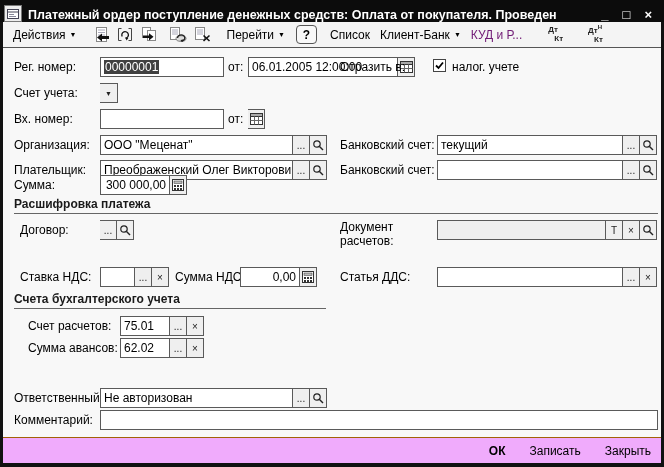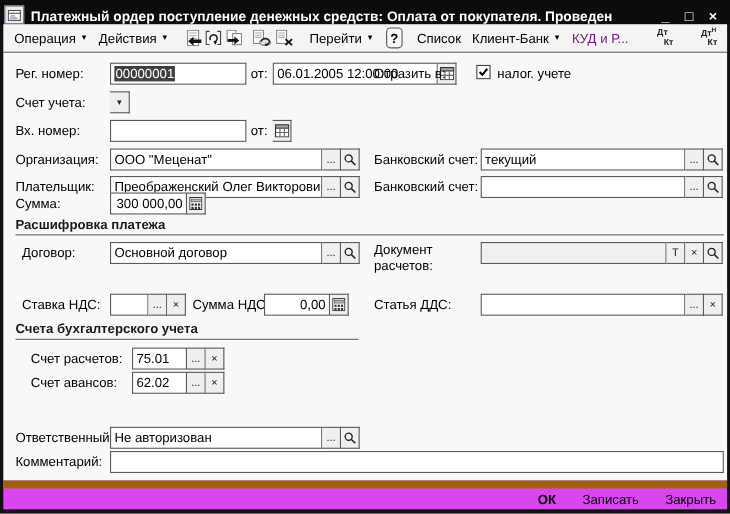--- a/index.html
+++ b/index.html
@@ -27,21 +27,21 @@
   .inp{height:20px;box-sizing:border-box;border:1px solid #5a5a5a;background:#fff;padding:2px 3px 0 3px;font-size:12px;white-space:nowrap;overflow:hidden;}
   .inp.num{text-align:right;}
   .inp.disabled{background:#f0f0f0;}
   .btn{height:20px;box-sizing:border-box;border:1px solid #5a5a5a;border-left:none;background:#efefef;display:flex;align-items:center;justify-content:center;min-width:17px;padding:0 1px;font-size:10px;color:#222;}
   .btn.dd{font-size:7px;min-width:18px;}
   .sel{background:#404040;color:#fff;padding:0 1px;}
   .cb{position:absolute;width:13px;height:13px;box-sizing:border-box;border:1px solid #444;background:#fff;display:flex;align-items:center;justify-content:center;}
   .sect{position:absolute;font-weight:bold;color:#1a1a1a;border-bottom:1px solid #666;padding-bottom:2px;white-space:nowrap;}
   .lbl2{line-height:14px;}
   
-  .footer{position:absolute;left:3px;top:437px;width:658px;height:26px;background:#d946ef;border-top:7px solid #a16207;box-sizing:border-box;display:flex;align-items:center;justify-content:flex-end;gap:24px;padding-right:10px;}
+  .footer{position:absolute;left:3px;top:437px;width:658px;height:26px;background:#f0abfc;border-top:1px solid #a16207;box-sizing:border-box;display:flex;align-items:center;justify-content:flex-end;gap:24px;padding-right:10px;}
   .fbtn{white-space:nowrap;}
   .fbtn.ok{font-weight:bold;}
   
   #lbl-reg{left:11px;top:12px}       #fg-reg{left:97px;top:9px}
   #lbl-regfrom{left:225px;top:12px}  #fg-regdate{left:245px;top:9px}
   #lbl-reflect{left:337px;top:12px}  #cb-reflect{left:430px;top:11px} #lbl-cb{left:449px;top:12px}
   #lbl-account{left:11px;top:38px}   #fg-account{left:97px;top:35px}
   #lbl-innum{left:11px;top:64px}     #fg-innum{left:97px;top:61px}
   #lbl-infrom{left:225px;top:64px}   #fg-indate{left:245px;top:61px}
   #lbl-org{left:11px;top:90px}       #fg-org{left:97px;top:87px}
@@ -80,24 +80,20 @@
     <span class="title-text">Платежный ордер поступление денежных средств: Оплата от покупателя. Проведен</span>
     <span class="win-controls">
       <span class="win-btn">_</span>
       <span class="win-btn">□</span>
       <span class="win-btn">×</span>
     </span>
   </div>
 
   <div class="toolbar">
     <span class="tb-item">
-      <span>Операция</span>
-      <span class="tb-arrow">▼</span>
-    </span>
-    <span class="tb-item">
       <span>Действия</span>
       <span class="tb-arrow">▼</span>
     </span>
     <span class="tb-icon sp8">
       <svg width="18" height="15" viewBox="0 0 18 15">
           <rect x="4.5" y="0.5" width="10" height="14" fill="#fff" stroke="#888"></rect>
           <g stroke="#aab" stroke-width="1">
             <line x1="6" y1="3" x2="13" y2="3"></line>
             <line x1="6" y1="5.5" x2="13" y2="5.5"></line>
             <line x1="6" y1="8" x2="13" y2="8"></line>
@@ -279,21 +275,20 @@
               <rect x="8" y="9" width="2" height="2"></rect>
             </g>
           </svg>
         </span>
     </span>
 
     <span class="sect" id="sect-pay">Расшифровка платежа</span>
 
     <span class="lbl" id="lbl-dog">Договор:</span>
     <span class="fg" id="fg-dog">
-      <span class="inp w193">Основной договор</span>
       <span class="btn">...</span>
       <span class="btn">
           <svg width="12" height="12" viewBox="0 0 12 12">
             <circle cx="5" cy="5" r="3.2" fill="none" stroke="#222" stroke-width="1.2"></circle>
             <line x1="7.5" y1="7.5" x2="11" y2="11" stroke="#222" stroke-width="1.4"></line>
           </svg>
         </span>
     </span>
     <span class="lbl lbl2" id="lbl-docset">
       <span>Документ</span><br>
@@ -343,21 +338,21 @@
     </span>
 
     <span class="sect" id="sect-acc">Счета бухгалтерского учета</span>
 
     <span class="lbl" id="lbl-acc1">Счет расчетов:</span>
     <span class="fg" id="fg-acc1">
       <span class="inp w50">75.01</span>
       <span class="btn">...</span>
       <span class="btn">×</span>
     </span>
-    <span class="lbl" id="lbl-acc2">Счет авансов:</span>
+    <span class="lbl" id="lbl-acc2">Сумма авансов:</span>
     <span class="fg" id="fg-acc2">
       <span class="inp w50">62.02</span>
       <span class="btn">...</span>
       <span class="btn">×</span>
     </span>
 
     <span class="lbl" id="lbl-resp">Ответственный:</span>
     <span class="fg" id="fg-resp">
       <span class="inp w193">Не авторизован</span>
       <span class="btn">...</span>

